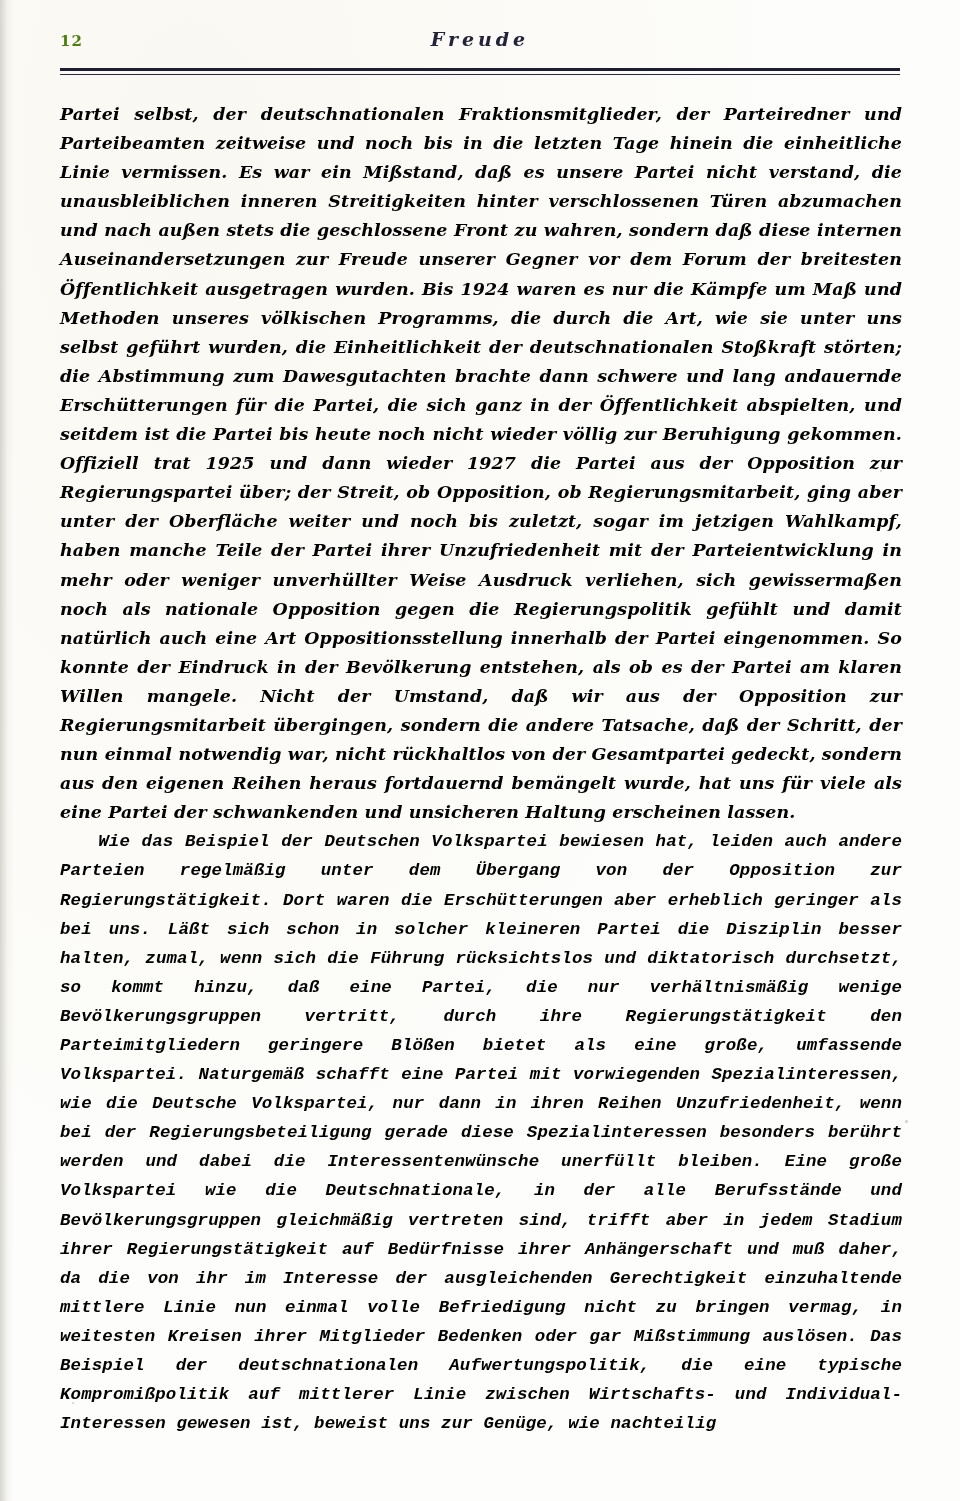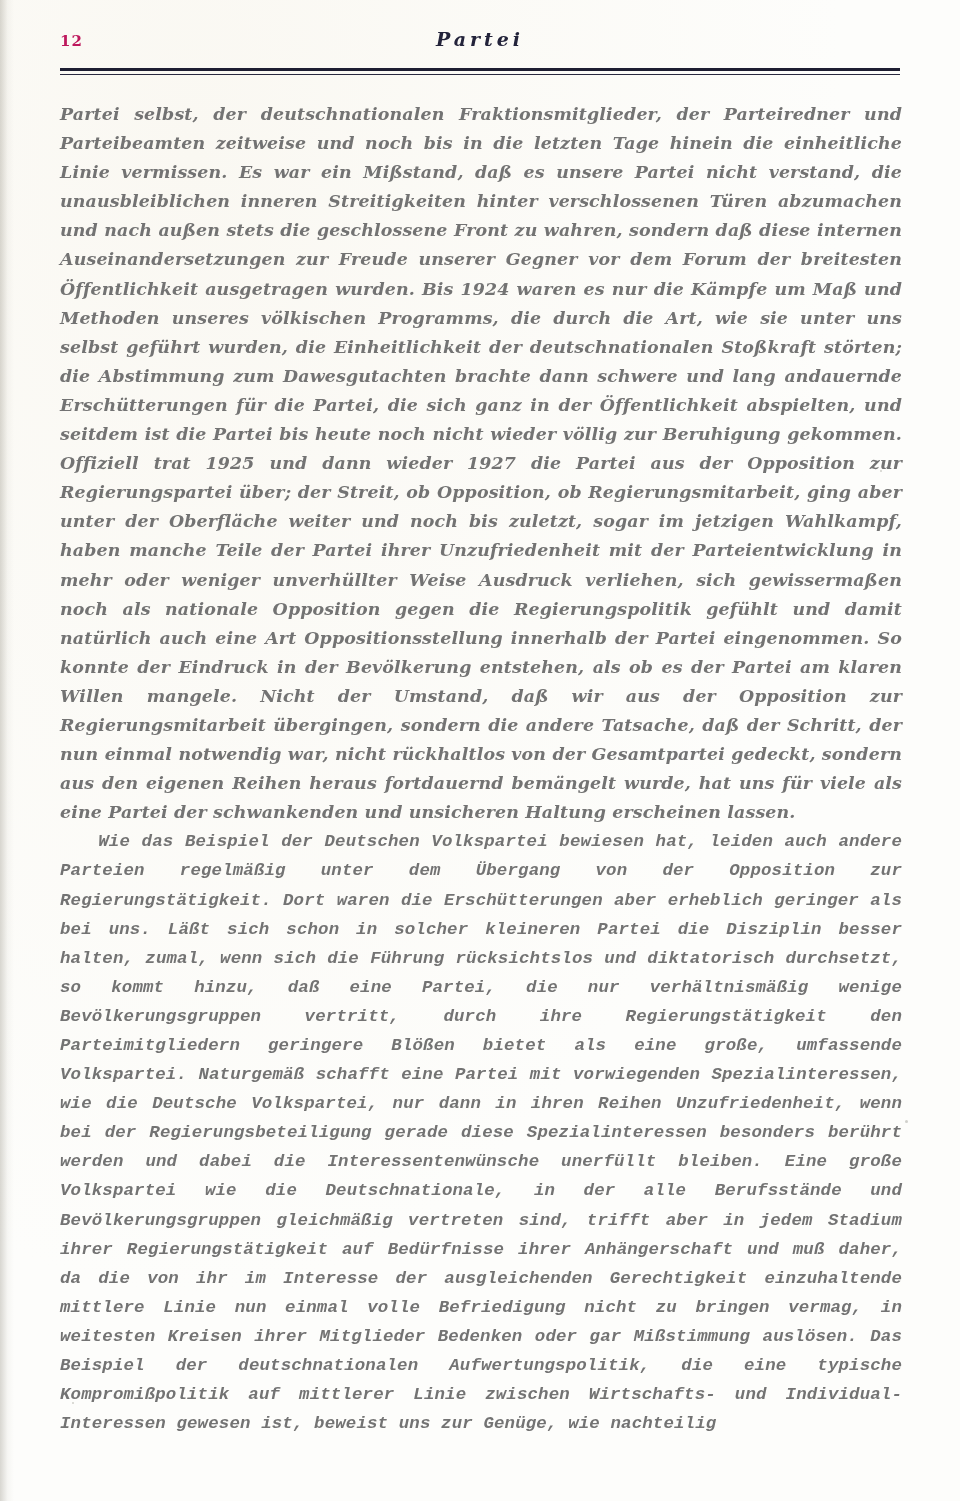--- a/index.html
+++ b/index.html
@@ -39,21 +39,21 @@
     height: 34px;
   }
   .folio {
     position: absolute;
     left: 0;
     top: 4px;
     font-family: "DejaVu Serif", serif;
     font-size: 15px;
     font-weight: bold;
     letter-spacing: 1px;
-    color: #be185d;
+    color: #4d7c0f;
   }
   .running-title {
     position: absolute;
     left: 0;
     right: 0;
     top: 0;
     text-align: center;
     font-family: "DejaVu Serif", serif;
     font-size: 19px;
     font-weight: bold;
@@ -80,21 +80,21 @@
   .body-text {
     position: absolute;
     left: 60px;
     top: 100px;
     width: 842px;
     font-family: "DejaVu Serif", serif;
     font-size: 17.4px;
     line-height: 29.1px;
     text-align: justify;
     text-justify: inter-word;
-    color: #737373;
+    color: #000000;
     letter-spacing: 0.15px;
     -webkit-font-smoothing: antialiased;
   }
   .body-text p {
     margin: 0;
   }
   .body-text p.indent {
     text-indent: 2.2em;
     font-family: Liberation Mono, monospace;
   }
@@ -123,21 +123,21 @@
 </style>
 </head>
 <body>
 
 <div class="page">
   <div class="paper-tone"></div>
   <div class="edge-shadow"></div>
 
   <div class="header">
     <div class="folio">12</div>
-    <div class="running-title fraktur">Partei</div>
+    <div class="running-title fraktur">Freude</div>
   </div>
 
   <div class="rule-group">
     <div class="rule-thick"></div>
     <div class="rule-thin"></div>
   </div>
 
   <div class="body-text fraktur">
     <p>Partei selbst, der deutschnationalen Fraktionsmitglieder, der Parteiredner und Parteibeamten zeitweise und noch bis in die letzten Tage hinein die einheitliche Linie vermissen. Es war ein Mißstand, daß es unsere Partei nicht verstand, die unausbleiblichen inneren Streitigkeiten hinter verschlossenen Türen abzumachen und nach außen stets die geschlossene Front zu wahren, sondern daß diese internen Auseinandersetzungen zur Freude unserer Gegner vor dem Forum der breitesten Öffentlichkeit ausgetragen wurden. Bis 1924 waren es nur die Kämpfe um Maß und Methoden unseres völkischen Programms, die durch die Art, wie sie unter uns selbst geführt wurden, die Einheitlichkeit der deutschnationalen Stoßkraft störten; die Abstimmung zum Dawesgutachten brachte dann schwere und lang andauernde Erschütterungen für die Partei, die sich ganz in der Öffentlichkeit abspielten, und seitdem ist die Partei bis heute noch nicht wieder völlig zur Beruhigung gekommen. Offiziell trat 1925 und dann wieder 1927 die Partei aus der Opposition zur Regierungspartei über; der Streit, ob Opposition, ob Regierungsmitarbeit, ging aber unter der Oberfläche weiter und noch bis zuletzt, sogar im jetzigen Wahlkampf, haben manche Teile der Partei ihrer Unzufriedenheit mit der Parteientwicklung in mehr oder weniger unverhüllter Weise Ausdruck verliehen, sich gewissermaßen noch als nationale Opposition gegen die Regierungspolitik gefühlt und damit natürlich auch eine Art Oppositionsstellung innerhalb der Partei eingenommen. So konnte der Eindruck in der Bevölkerung entstehen, als ob es der Partei am klaren Willen mangele. Nicht der Umstand, daß wir aus der Opposition zur Regierungsmitarbeit übergingen, sondern die andere Tatsache, daß der Schritt, der nun einmal notwendig war, nicht rückhaltlos von der Gesamtpartei gedeckt, sondern aus den eigenen Reihen heraus fortdauernd bemängelt wurde, hat uns für viele als eine Partei der schwankenden und unsicheren Haltung erscheinen lassen.</p>
     <p class="indent">Wie das Beispiel der Deutschen Volkspartei bewiesen hat, leiden auch andere Parteien regelmäßig unter dem Übergang von der Opposition zur Regierungstätigkeit. Dort waren die Erschütterungen aber erheblich geringer als bei uns. Läßt sich schon in solcher kleineren Partei die Disziplin besser halten, zumal, wenn sich die Führung rücksichtslos und diktatorisch durchsetzt, so kommt hinzu, daß eine Partei, die nur verhältnismäßig wenige Bevölkerungsgruppen vertritt, durch ihre Regierungstätigkeit den Parteimitgliedern geringere Blößen bietet als eine große, umfassende Volkspartei. Naturgemäß schafft eine Partei mit vorwiegenden Spezialinteressen, wie die Deutsche Volkspartei, nur dann in ihren Reihen Unzufriedenheit, wenn bei der Regierungsbeteiligung gerade diese Spezialinteressen besonders berührt werden und dabei die Interessentenwünsche unerfüllt bleiben. Eine große Volkspartei wie die Deutschnationale, in der alle Berufsstände und Bevölkerungsgruppen gleichmäßig vertreten sind, trifft aber in jedem Stadium ihrer Regierungstätigkeit auf Bedürfnisse ihrer Anhängerschaft und muß daher, da die von ihr im Interesse der ausgleichenden Gerechtigkeit einzuhaltende mittlere Linie nun einmal volle Befriedigung nicht zu bringen vermag, in weitesten Kreisen ihrer Mitglieder Bedenken oder gar Mißstimmung auslösen. Das Beispiel der deutschnationalen Aufwertungspolitik, die eine typische Kompromißpolitik auf mittlerer Linie zwischen Wirtschafts- und Individual-Interessen gewesen ist, beweist uns zur Genüge, wie nachteilig</p>

